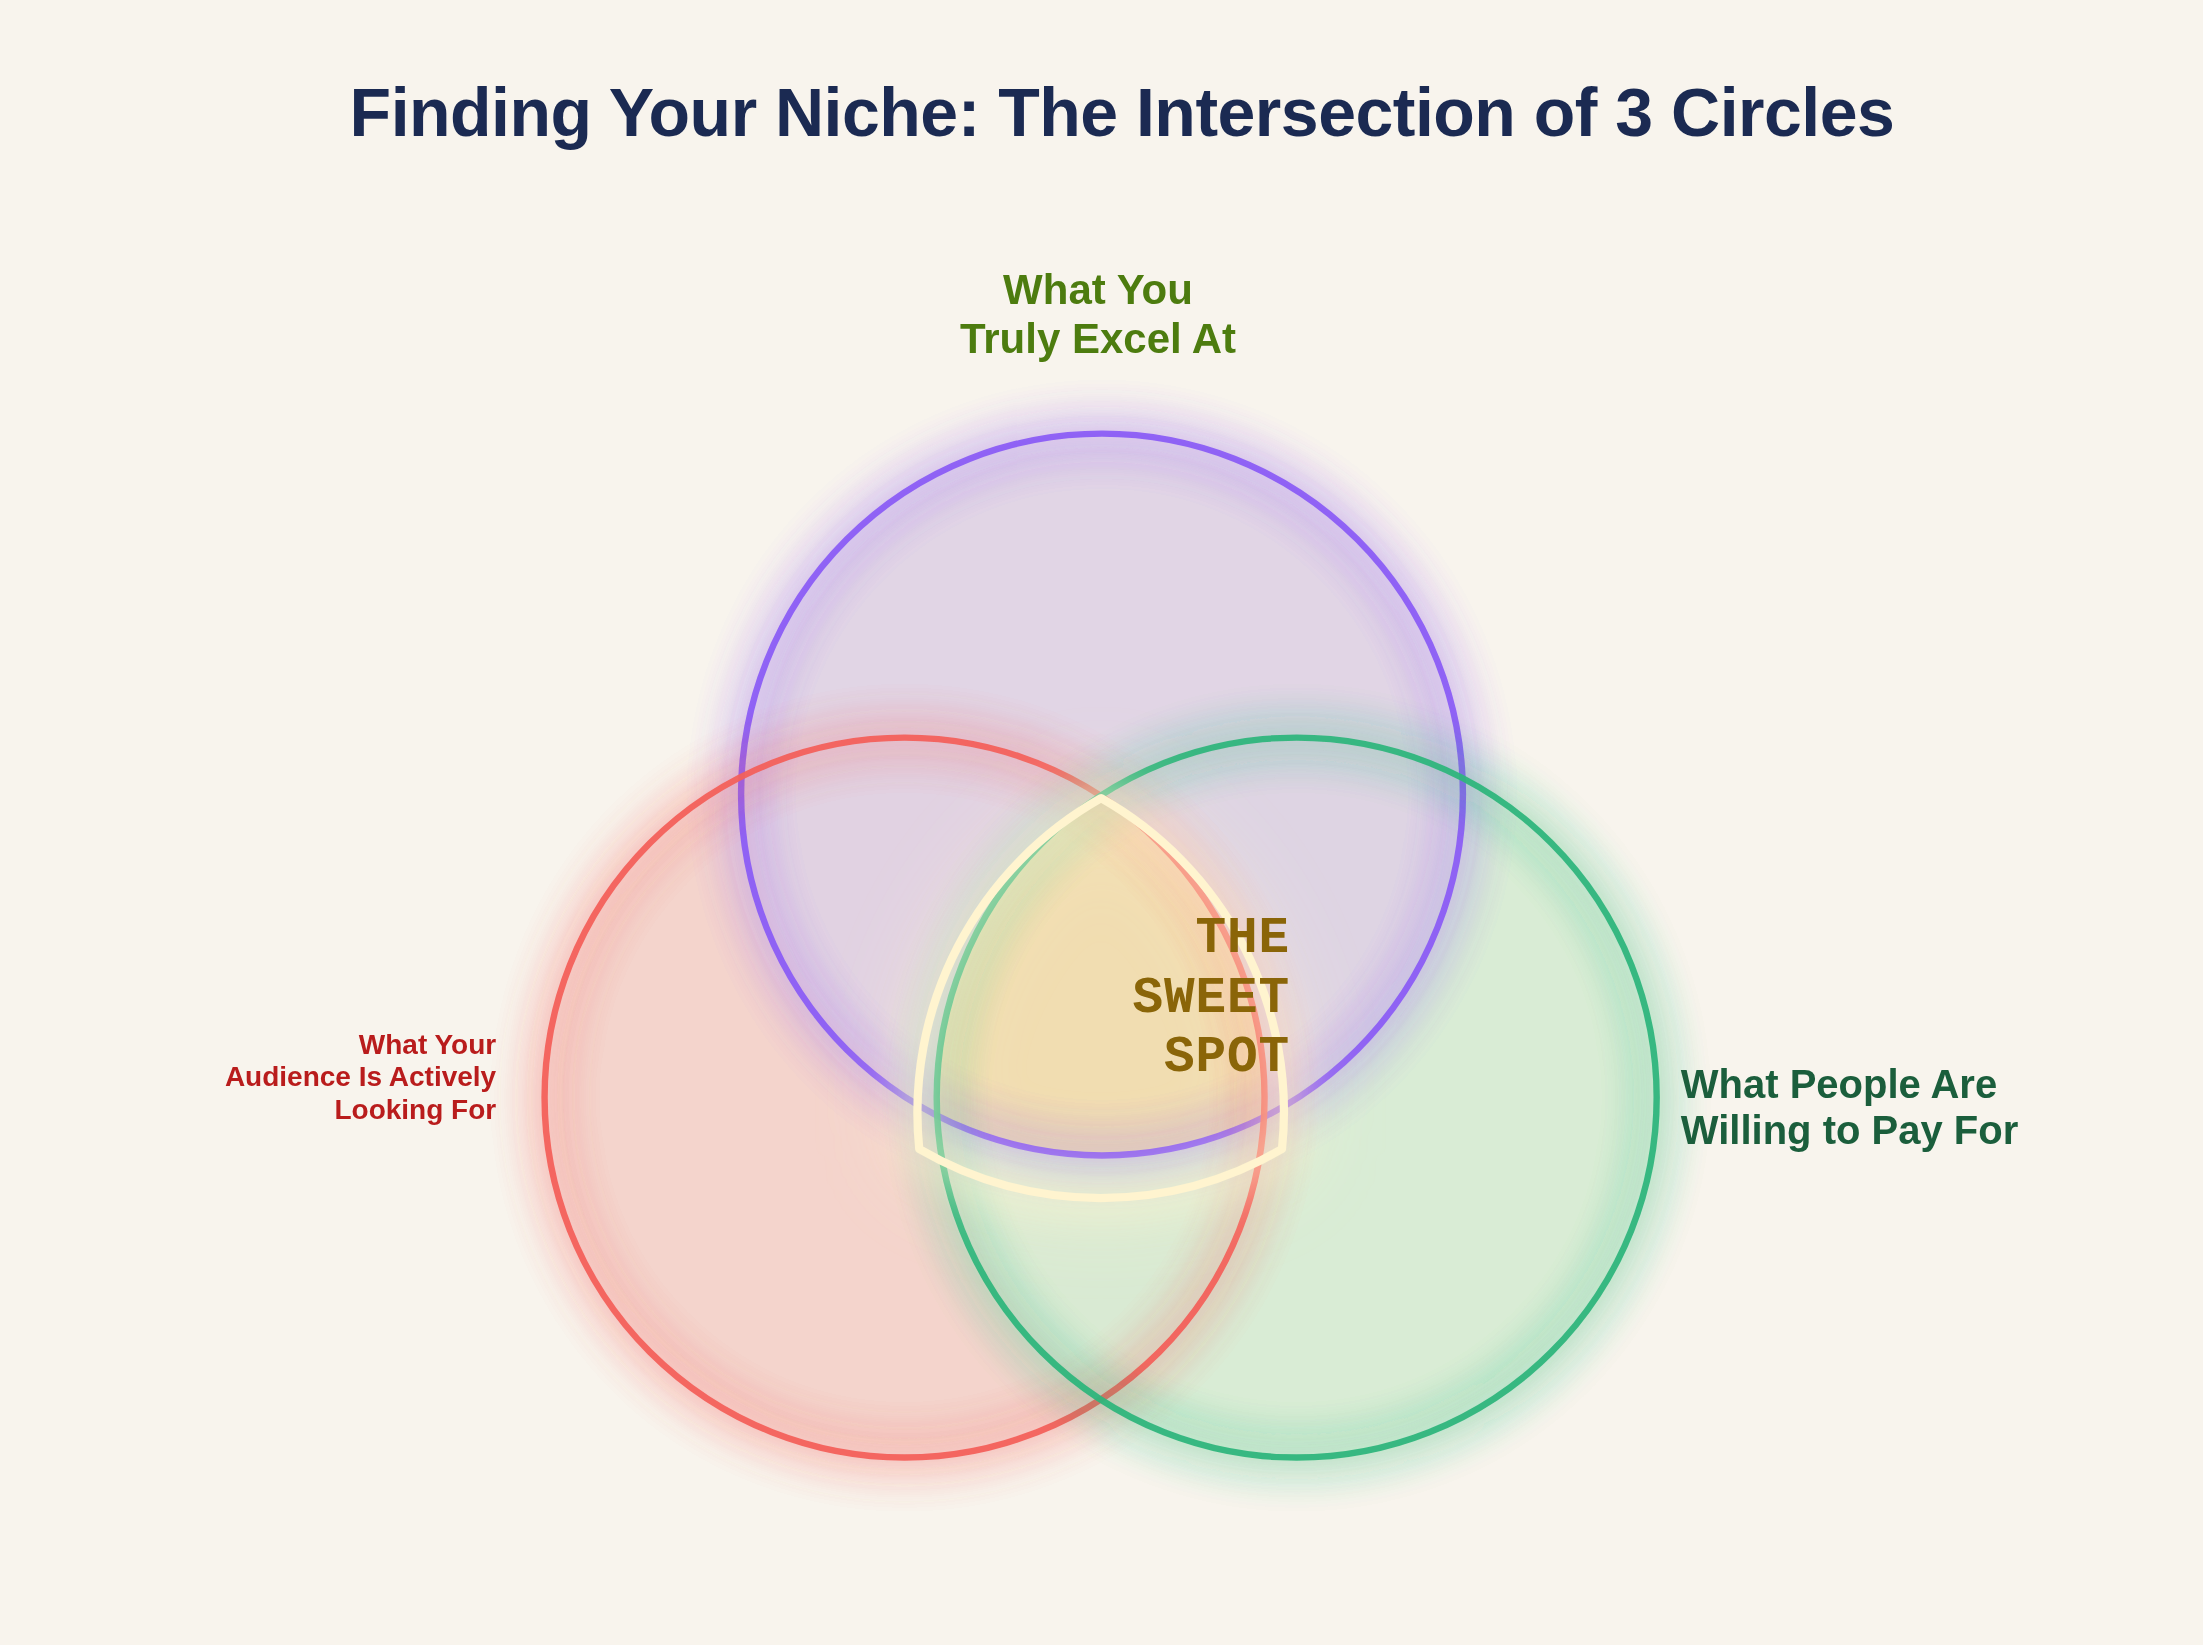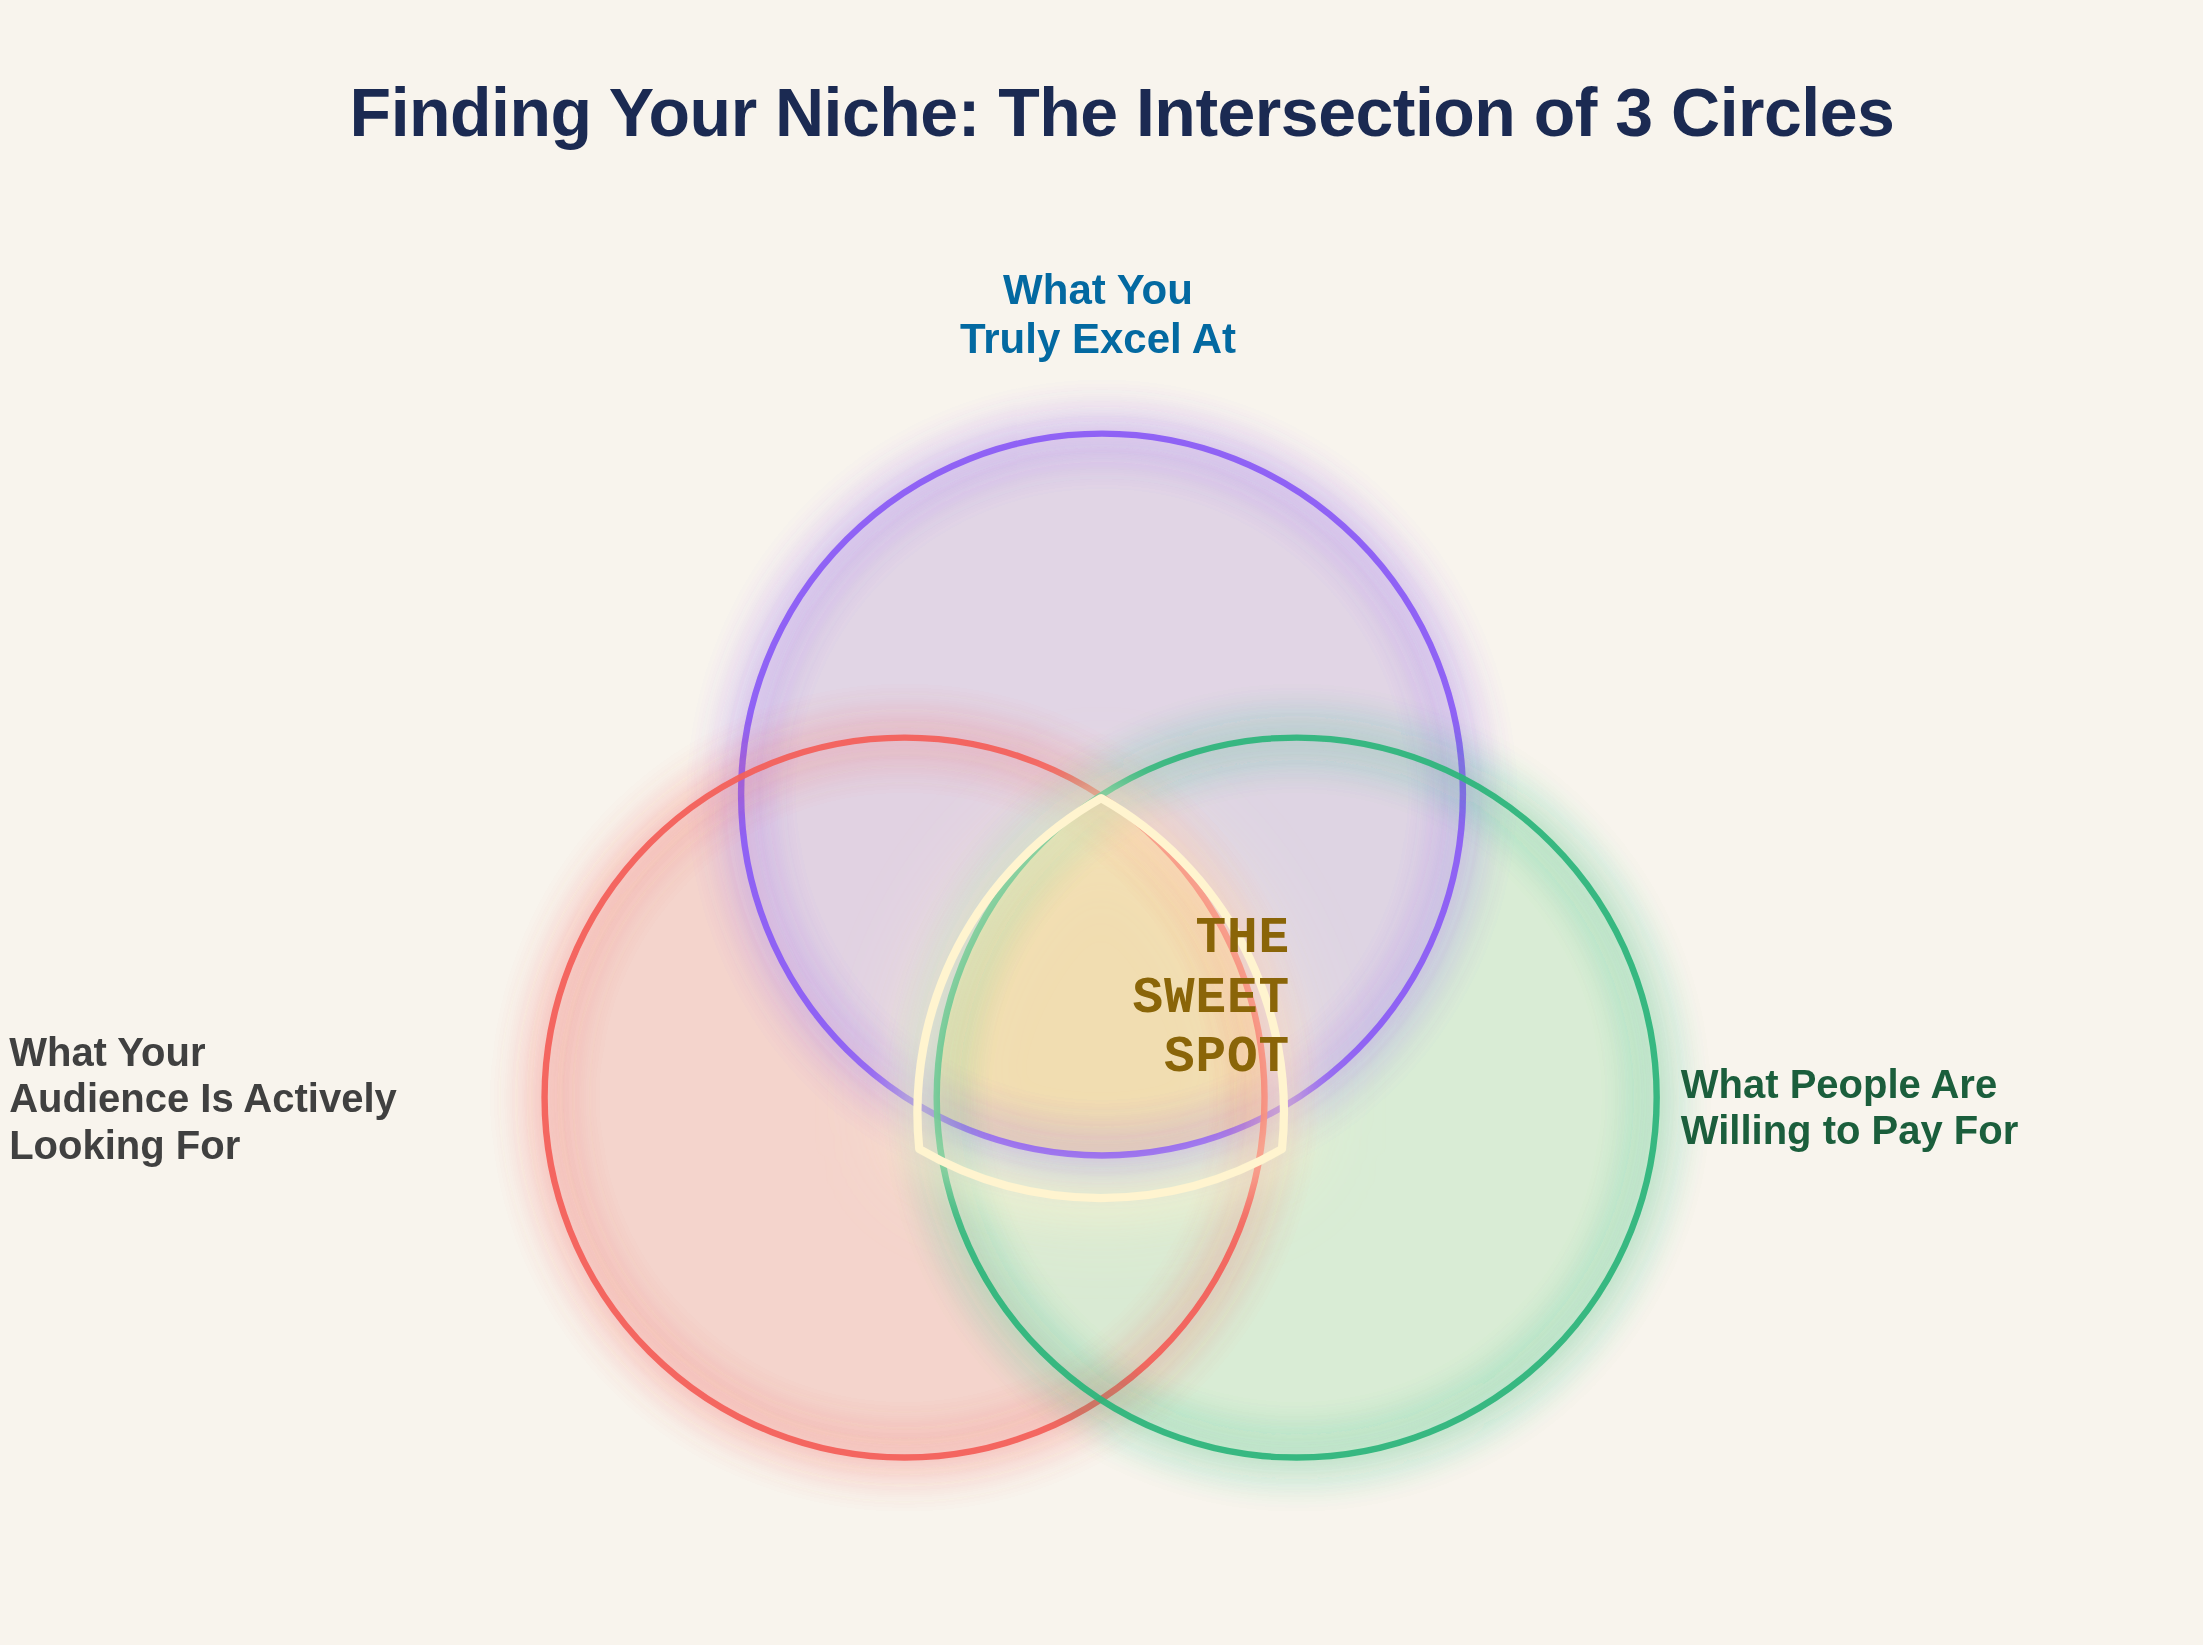--- a/index.html
+++ b/index.html
@@ -53,28 +53,29 @@
     line-height: 1.16;
     white-space: pre-line;
     font-family: "Liberation Sans", sans-serif;
   }
   .label-top {
     top: 266px;
     left: 0;
     width: 2196px;
     text-align: center;
     font-size: 42px;
-    color: #0369a1;
+    color: #4d7c0f;
   }
   .label-left {
     top: 1029px;
     left: 9.2px;
     width: 487px;
-    font-size: 40px;
-    color: #404040;
+    text-align: right;
+    font-size: 28px;
+    color: #b91c1c;
   }
   .label-right {
     top: 1061px;
     right: 9.2px;
     width: 514px;
     text-align: left;
     font-size: 40px;
     color: #1b5e3c;
   }
 

